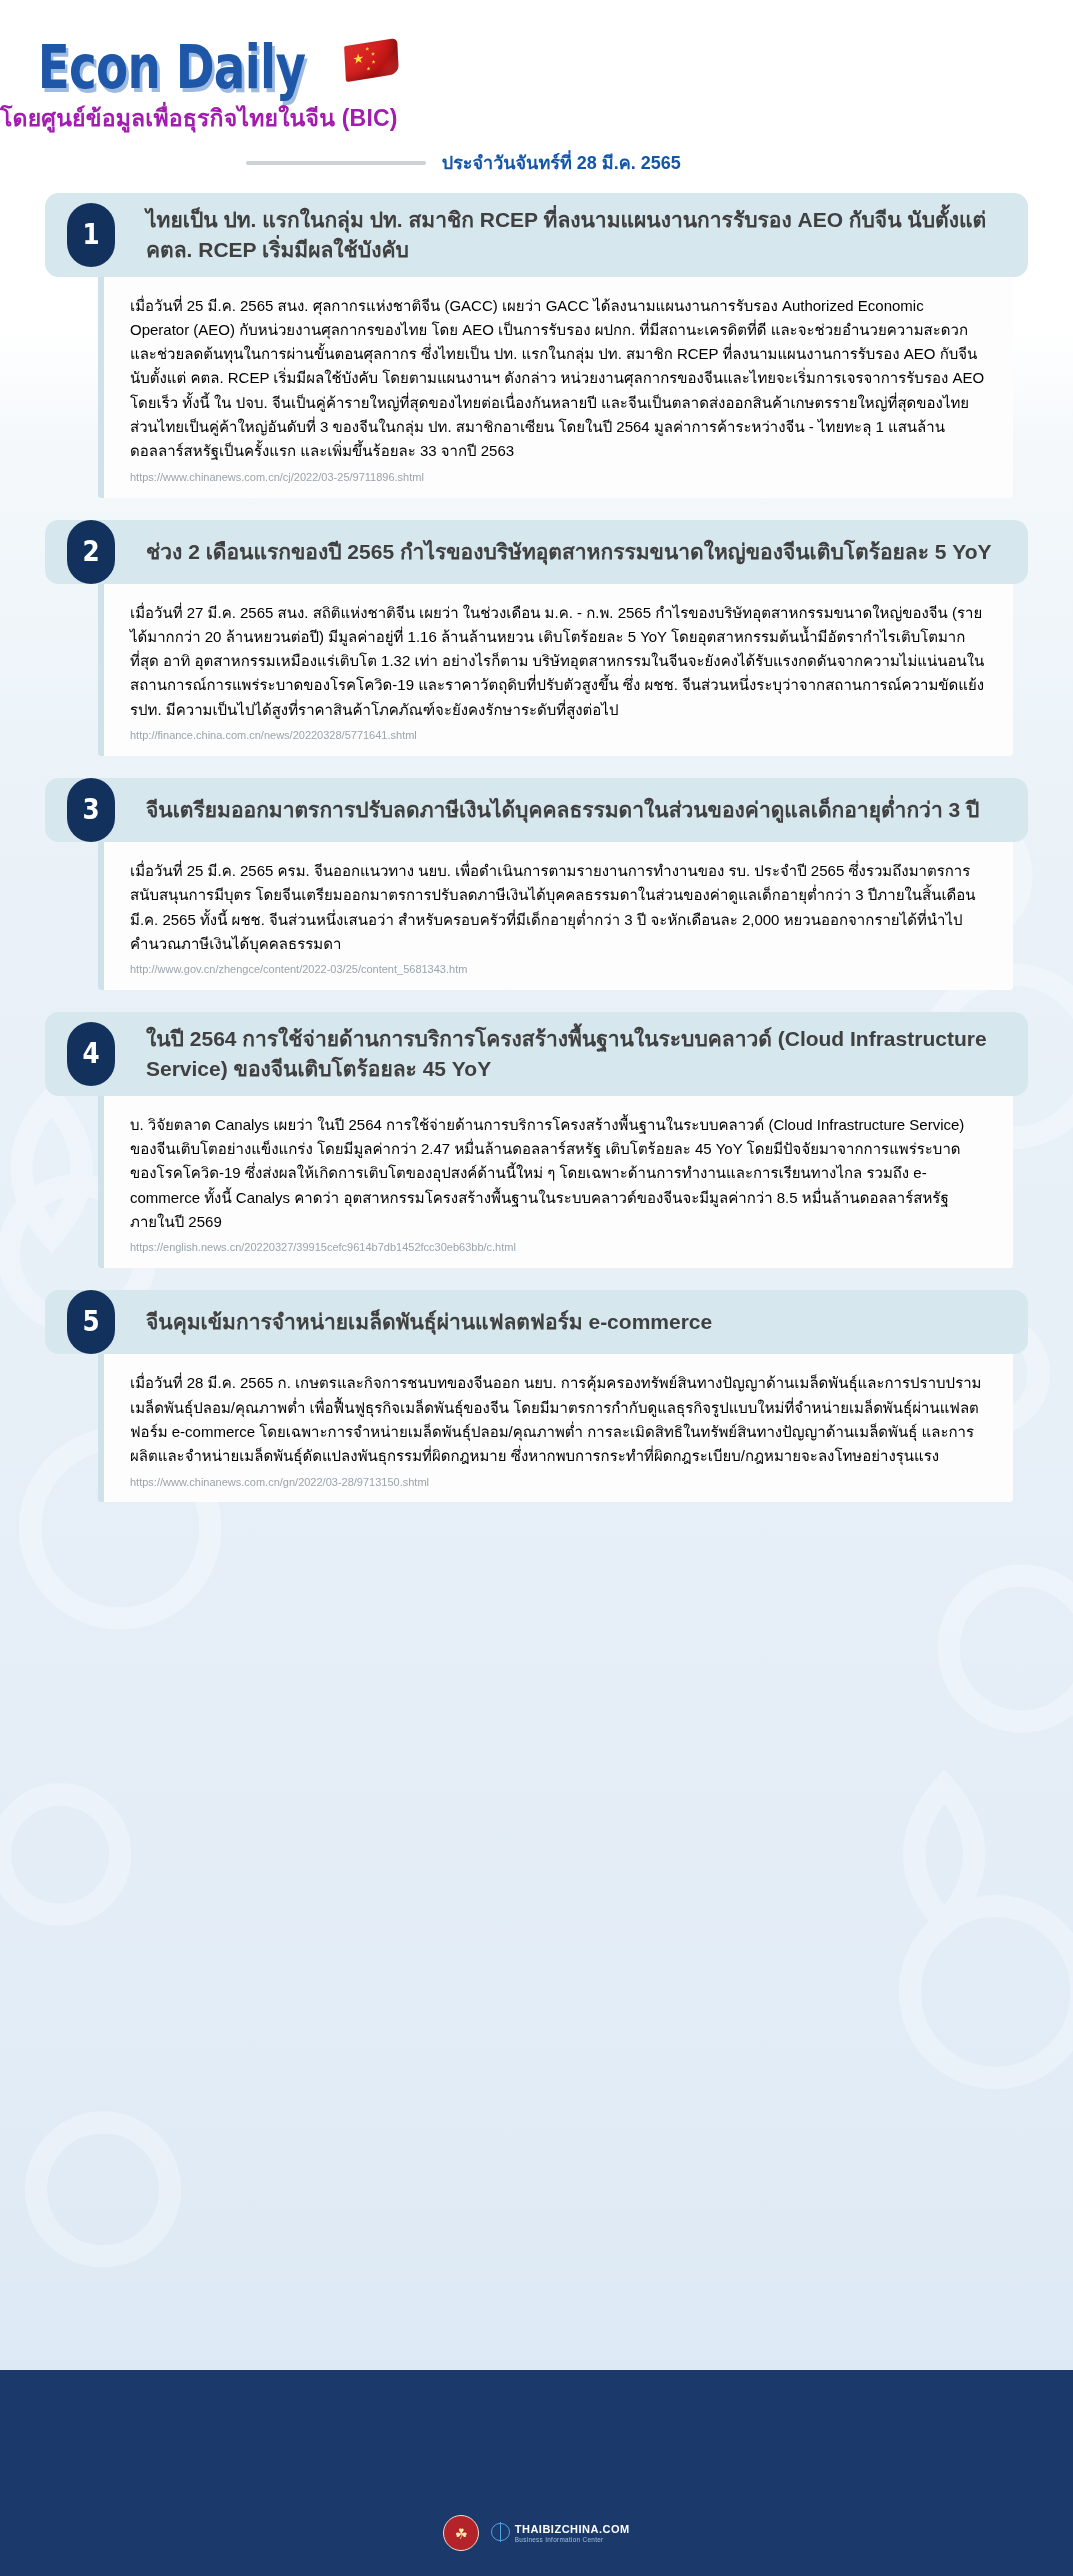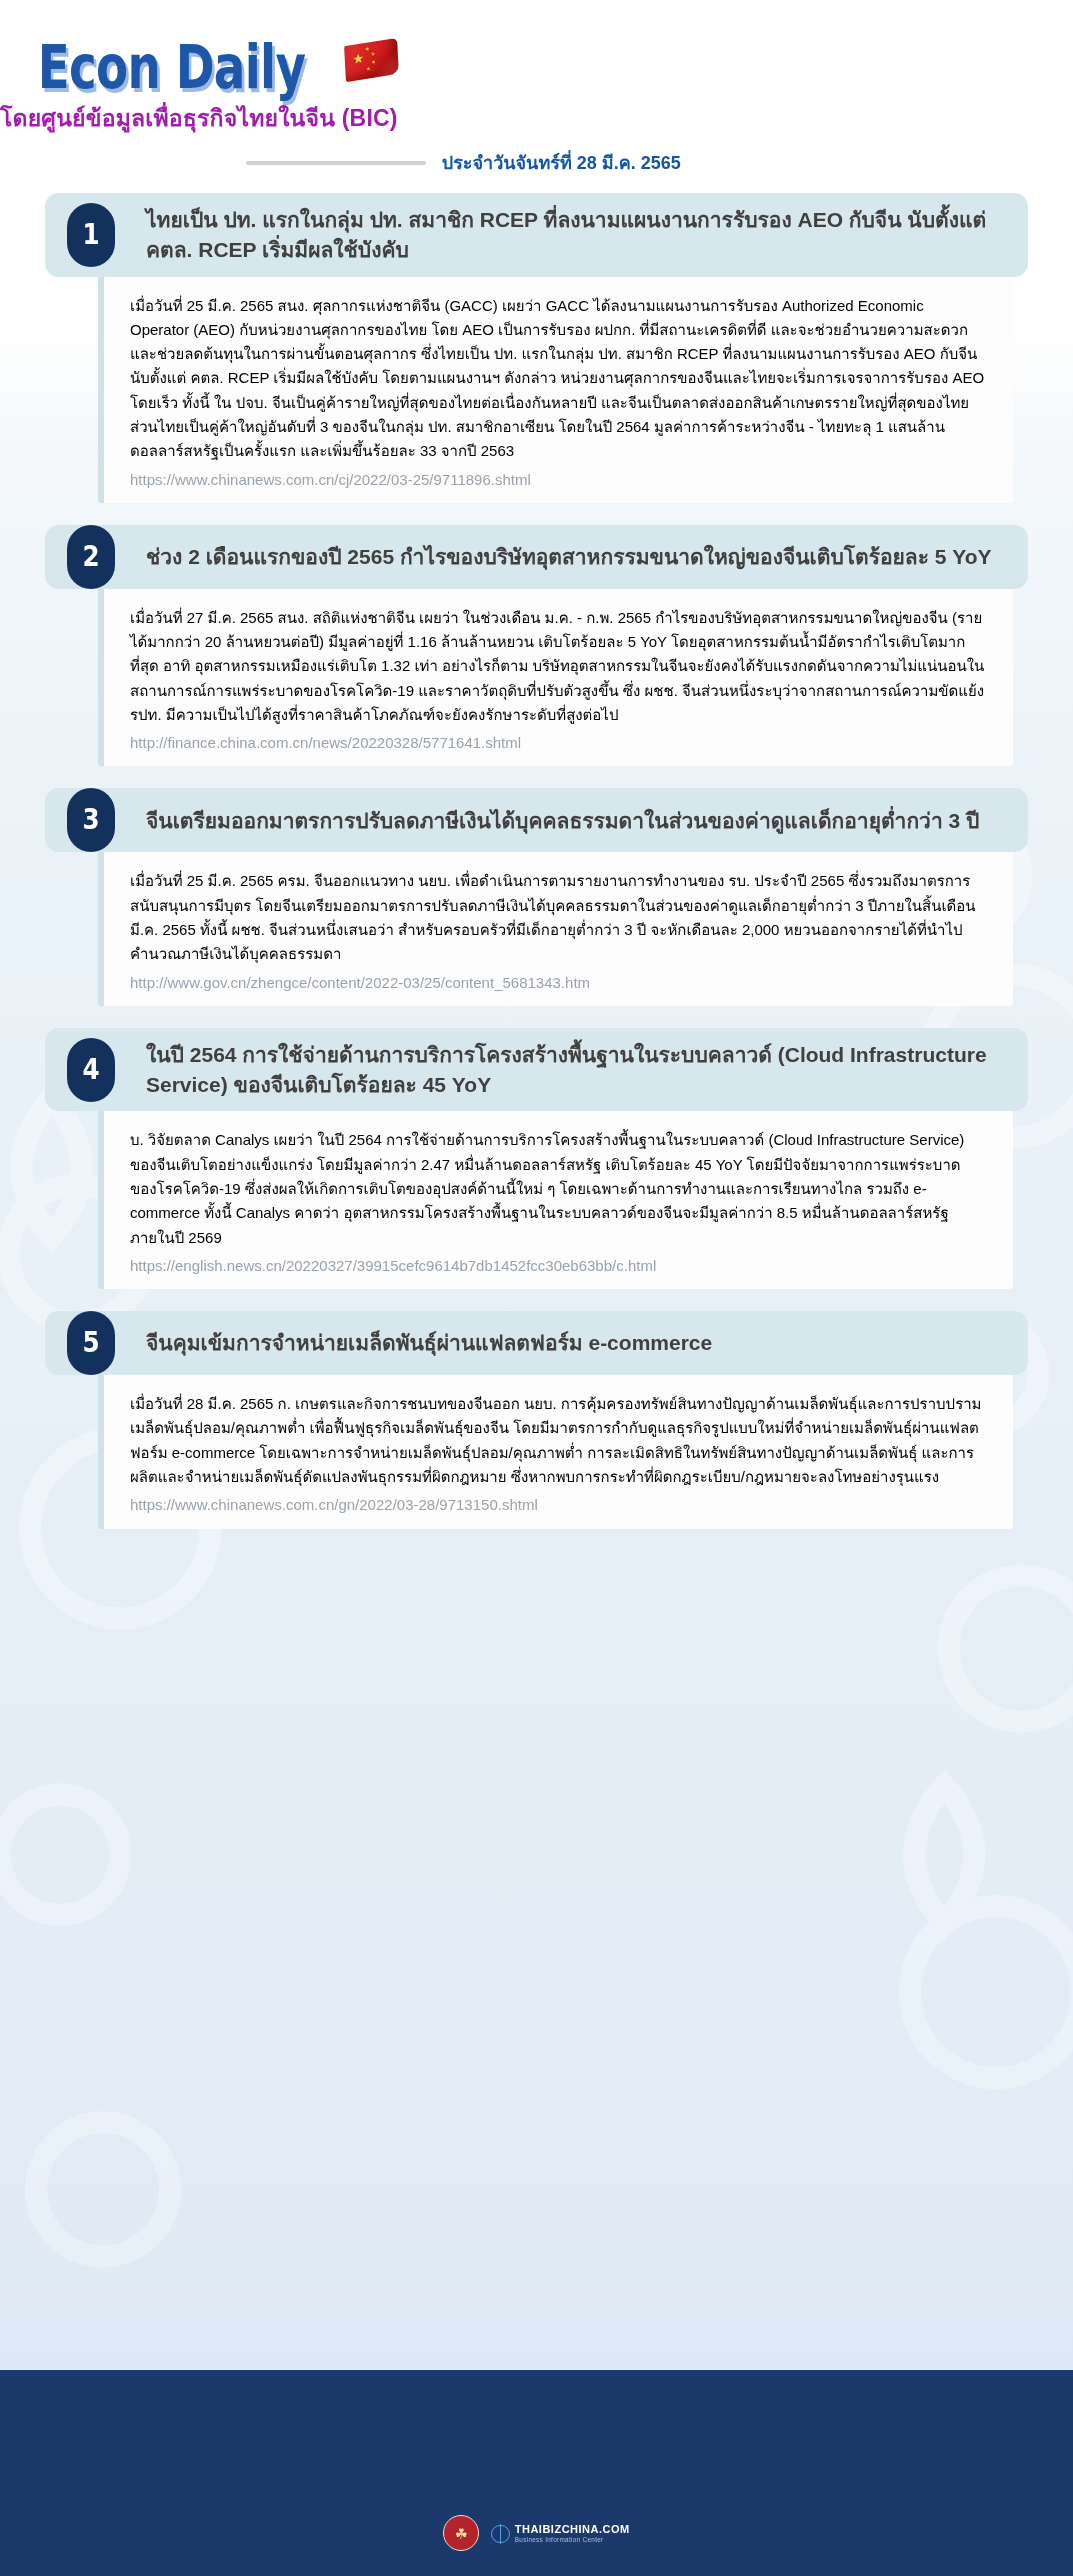--- a/index.html
+++ b/index.html
@@ -183,21 +183,21 @@
   }
   .body-text {
     font-size: 15px;
     line-height: 1.62;
     color: #000000;
     margin: 0;
     text-align: left;
   }
   .source-url {
     margin-top: 6px;
-    font-size: 15px;
+    font-size: 11px;
     color: #9aa3ab;
     word-break: break-all;
     line-height: 1.3;
   }
 
   
   .footer {
     position: absolute;
     left: 0; right: 0;
     bottom: 0;
@@ -213,21 +213,21 @@
     width: 34px; height: 34px;
     border-radius: 50%;
     background: #b4232a;
     border: 1.7px solid #e8e2d0;
     display: flex;
     align-items: center;
     justify-content: center;
     color: #ffe9a8;
     font-size: 14.6px;
   }
-  .foot-brand { display: flex; align-items: flex-end; gap: 5.2px; }
+  .foot-brand { display: flex; align-items: flex-start; gap: 5.2px; }
   .foot-globe {
     width: 16.3px; height: 16.3px;
     border-radius: 50%;
     border: 1.7px solid #4ea3e0;
     position: relative;
   }
   .foot-globe::after {
     content: "";
     position: absolute;
     left: 50%; top: -1.7px; bottom: -1.7px;

